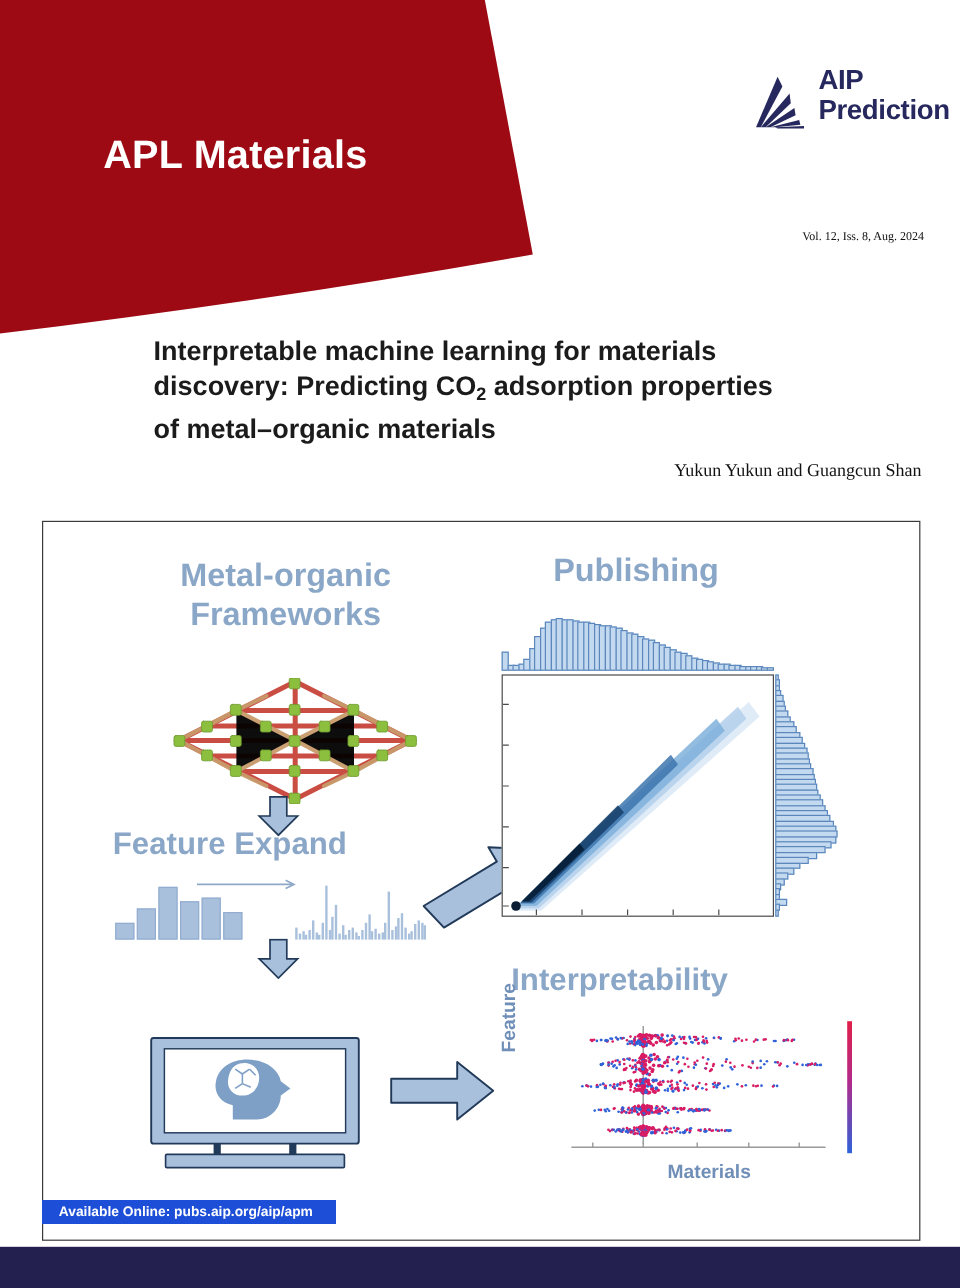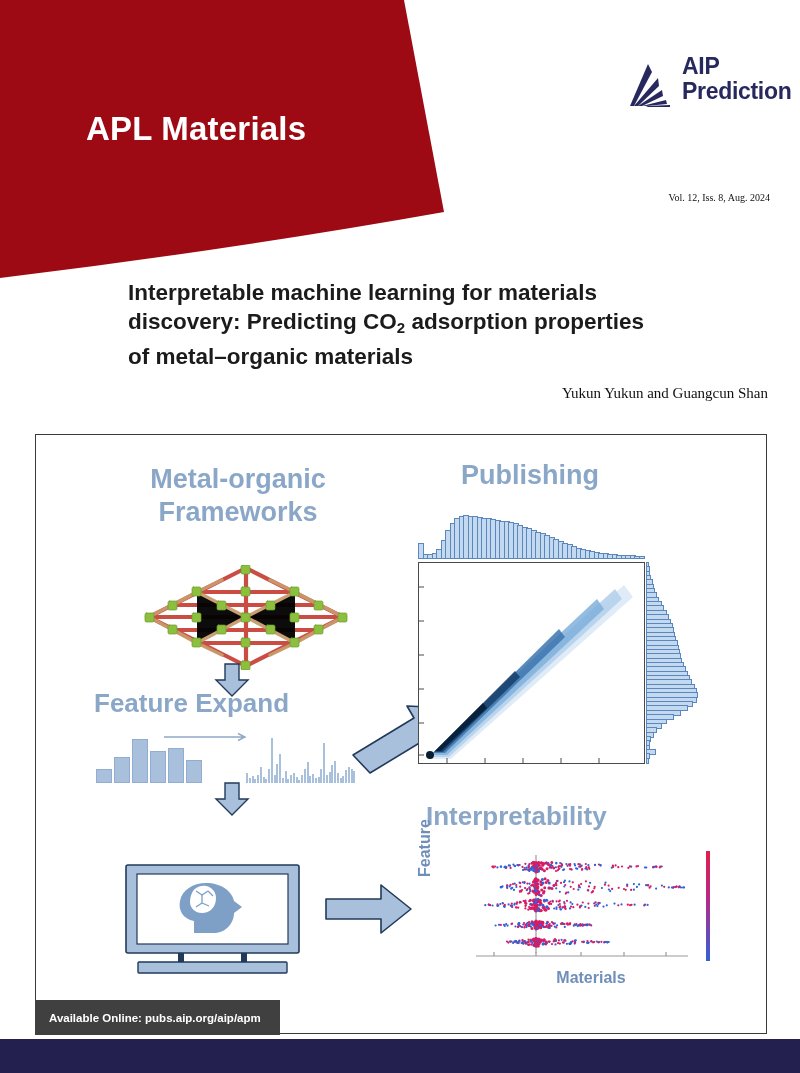--- a/index.html
+++ b/index.html
@@ -71,22 +71,22 @@
   #shap-plot{position:absolute;left:398px;top:412px;width:300px;height:152px;}
   #shap-axes{position:absolute;left:42px;top:6px;width:215px;height:112px;}
   #shap-ylabel{position:absolute;left:-18px;top:30px;transform:rotate(-90deg);
       transform-origin:left top;color:#6f8fb8;font-size:16px;font-weight:bold;}
   #shap-xlabel{position:absolute;left:52px;top:122px;width:210px;text-align:center;
       color:#6f8fb8;font-size:16px;font-weight:bold;}
   #shap-colorbar{position:absolute;left:272px;top:4px;width:4px;height:110px;
       background:linear-gradient(to bottom,#e01f4a 0%,#b32a8a 45%,#2f62d8 100%);}
 
   
-  #available-badge{position:absolute;left:35px;top:1000px;width:245px;height:35px;
-      background:#404040;color:#fff;font-size:11.5px;font-weight:bold;
+  #available-badge{position:absolute;left:35px;top:1000px;width:245px;height:20px;
+      background:#1d4ed8;color:#fff;font-size:11.5px;font-weight:bold;
       display:flex;align-items:center;padding-left:14px;box-sizing:border-box;}
   #footer-bar{position:absolute;left:0;top:1039px;width:800px;height:34px;
       background:#232050;}
 </style>
 </head>
 <body>
 
 <svg id="red-banner" viewBox="0 0 460 290" preserveAspectRatio="none">
   <path d="M0,0 L404,0 L444,212 Q230,250 0,278 Z" fill="#9d0a13"></path>
 </svg>

